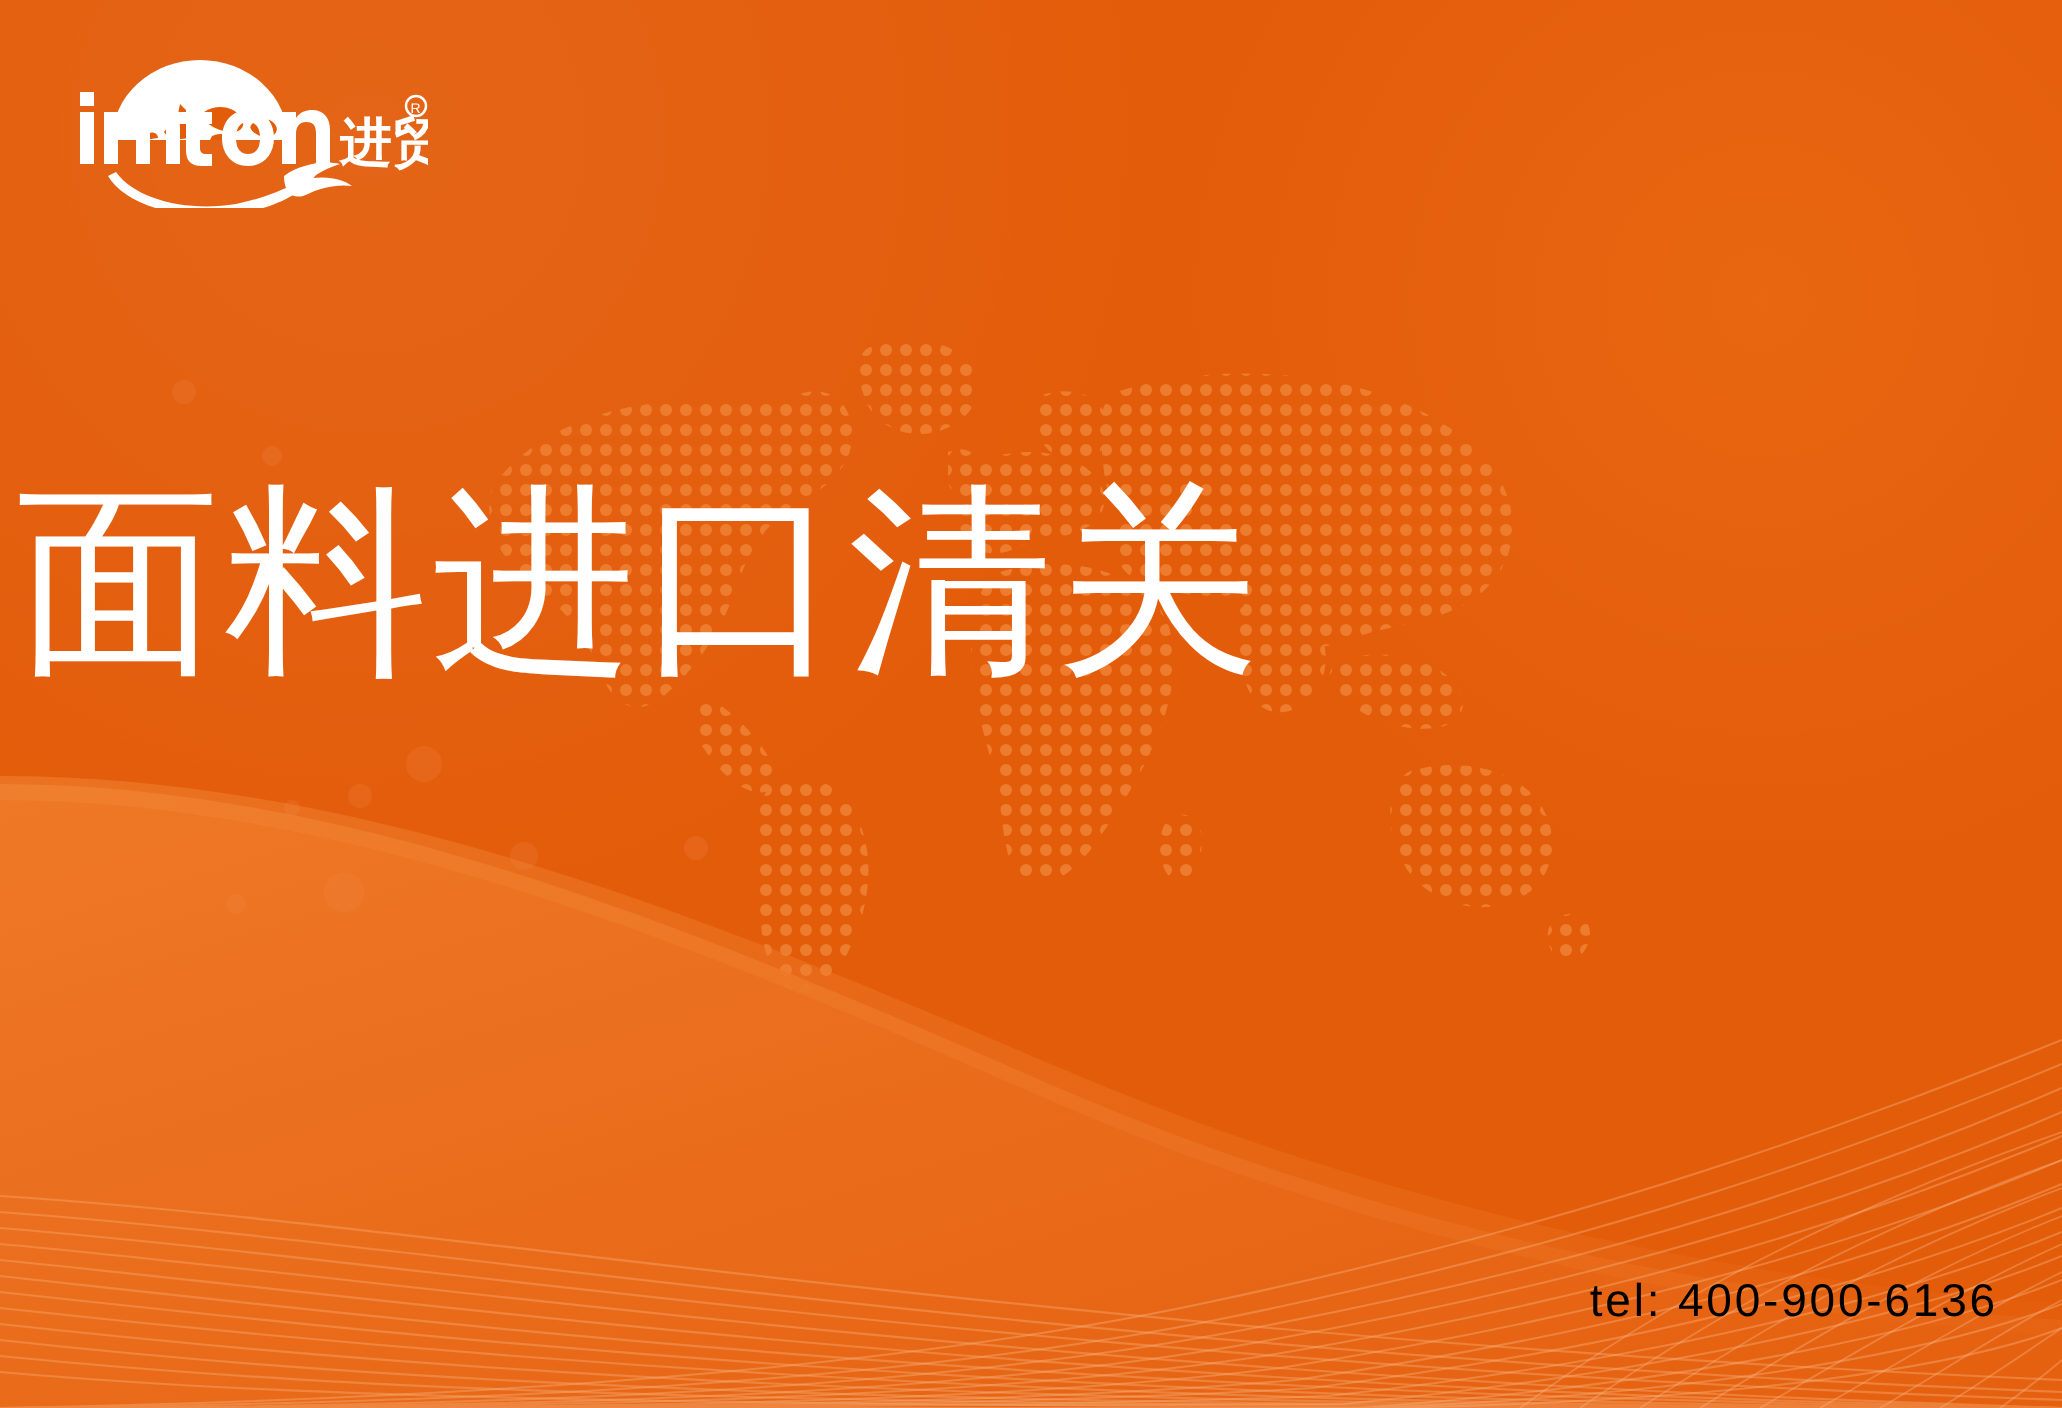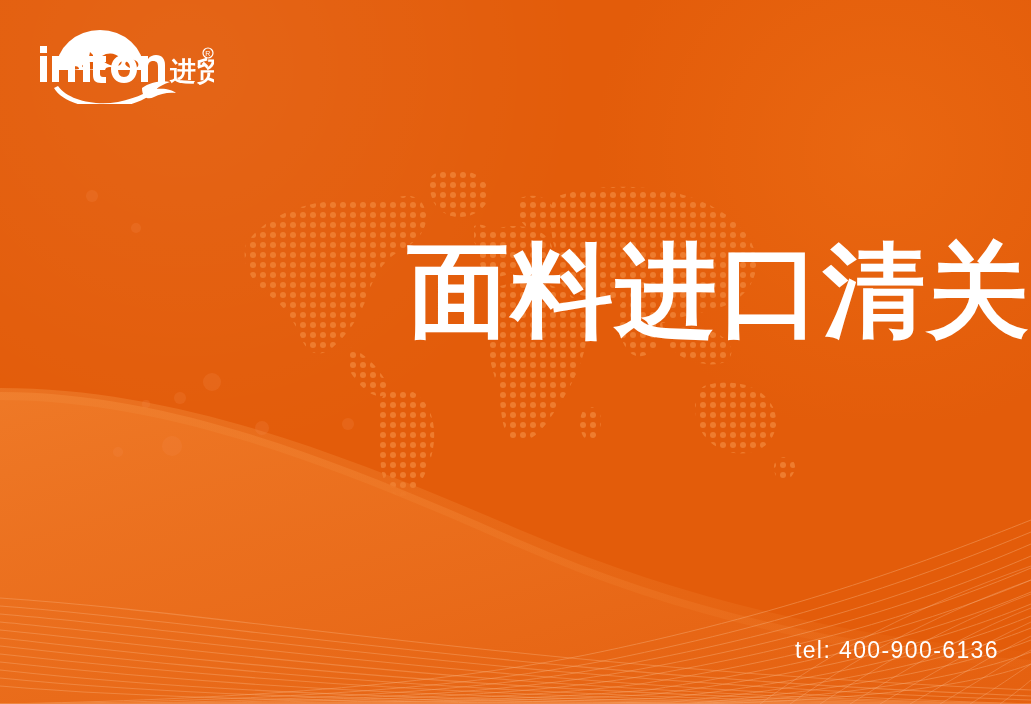--- a/index.html
+++ b/index.html
@@ -43,37 +43,37 @@
     left:34px;top:26px;
     width:180px;height:78px;
   }
   #logo svg{display:block;}
 
   
   #headline{
     position:absolute;
     left:0;top:232px;
     width:1031px;
-    text-align:right;
+    text-align:left;
     color:#ffffff;
     font-family:"Liberation Sans","DejaVu Sans",sans-serif;
-    font-weight:700;
+    font-weight:400;
     font-size:102px;
     line-height:118px;
     letter-spacing:2px;
     white-space:nowrap;
   }
   #headline .ln{display:block;}
   #headline .ln1{padding-left:8px;}
 
   
   #phone{
     position:absolute;
     right:32px;bottom:40px;
-    color:#ffffff;
+    color:#000000;
     font-size:23px;
     font-weight:300;
     letter-spacing:1.4px;
     white-space:nowrap;
     font-family:"Liberation Sans","DejaVu Sans",sans-serif;
     margin-left:16px;
   }
 </style>
 </head>
 <body>

